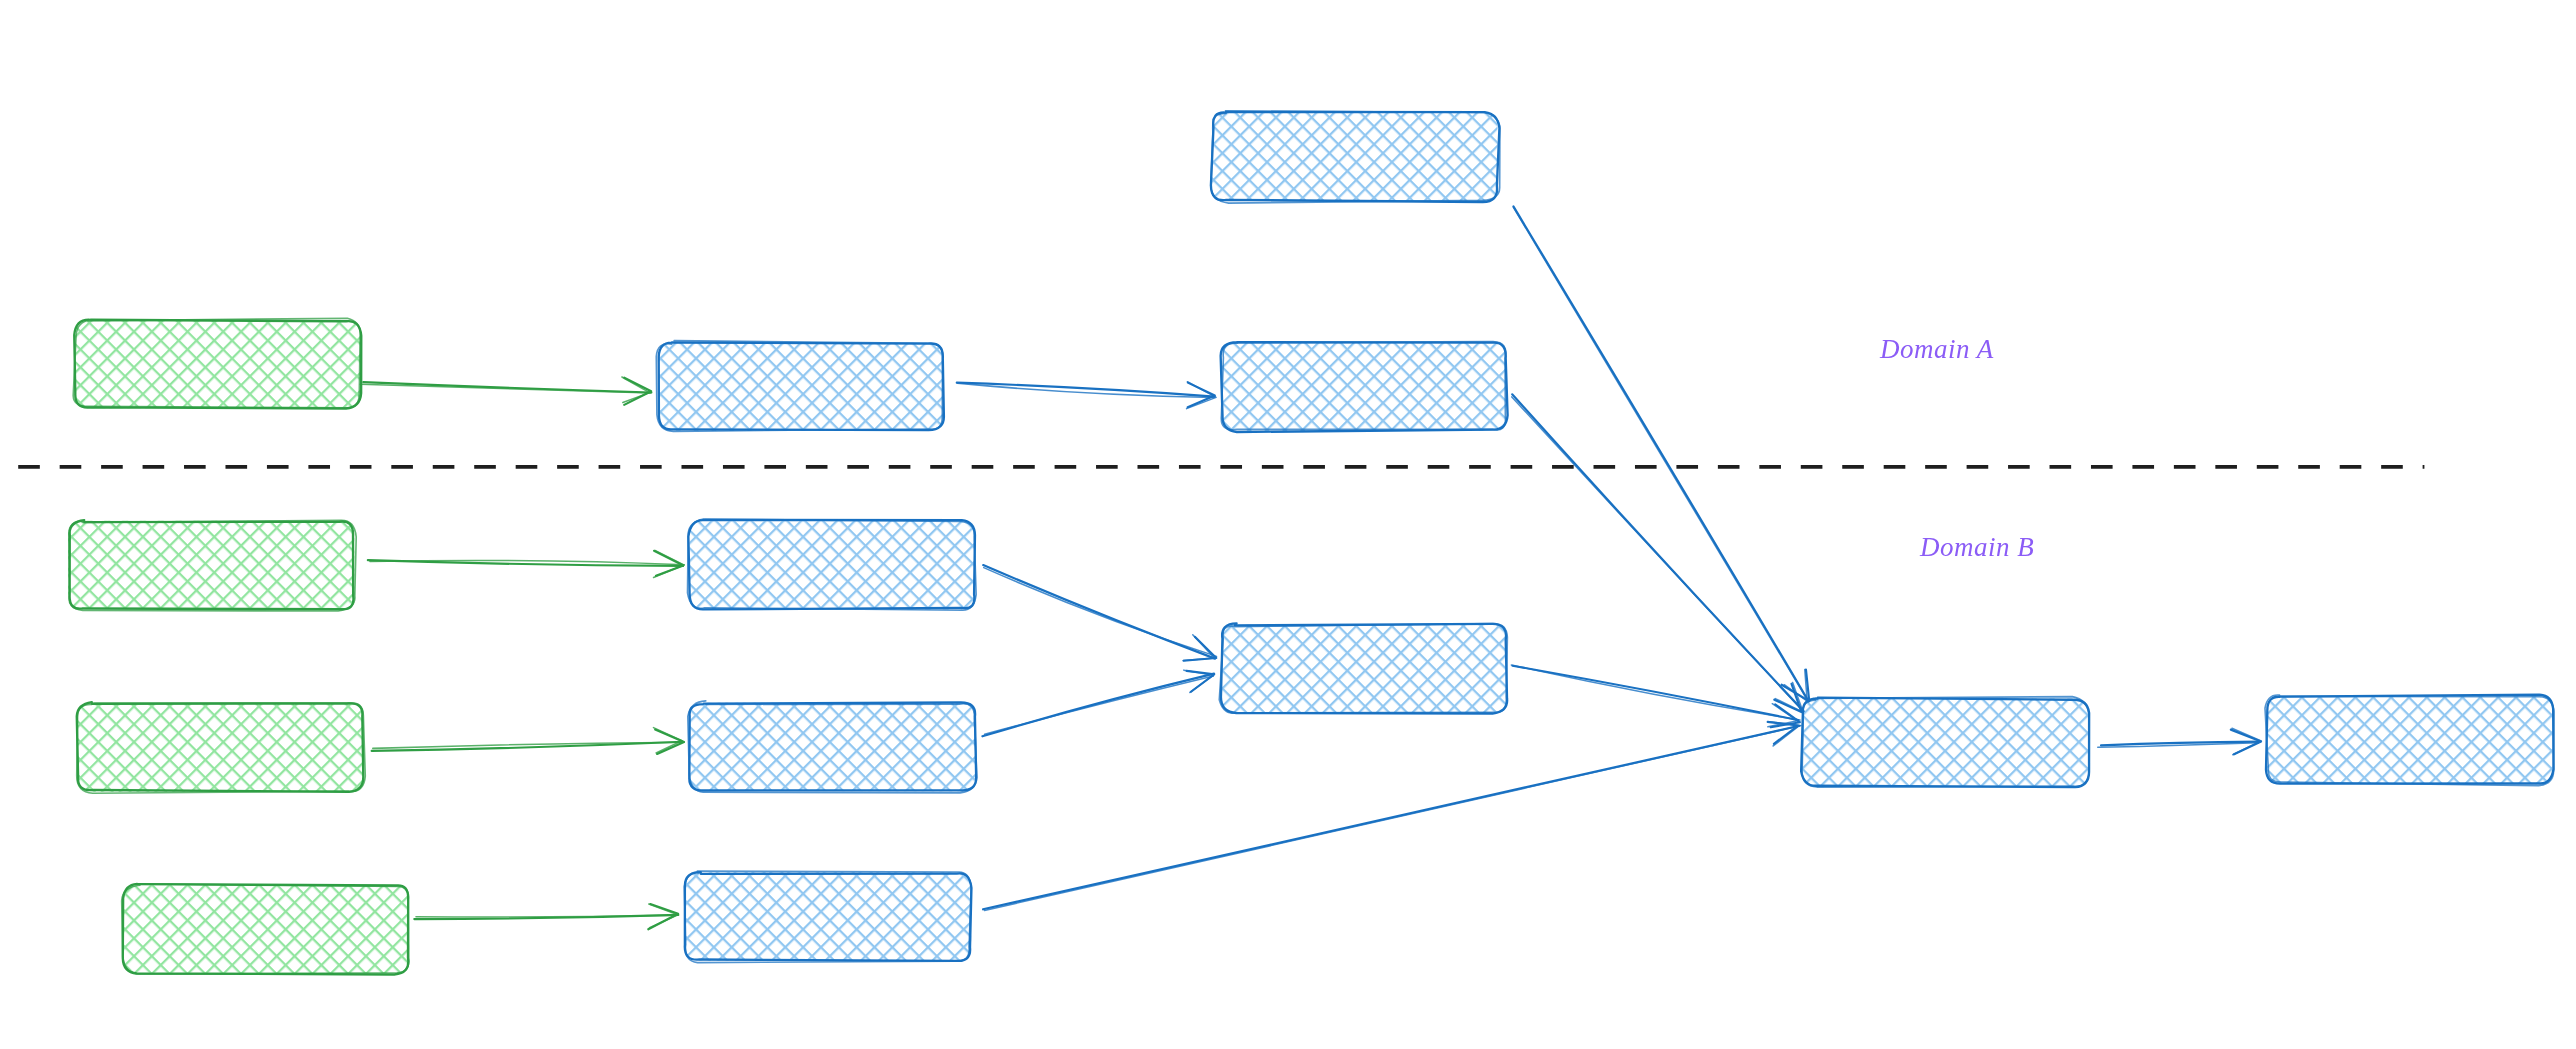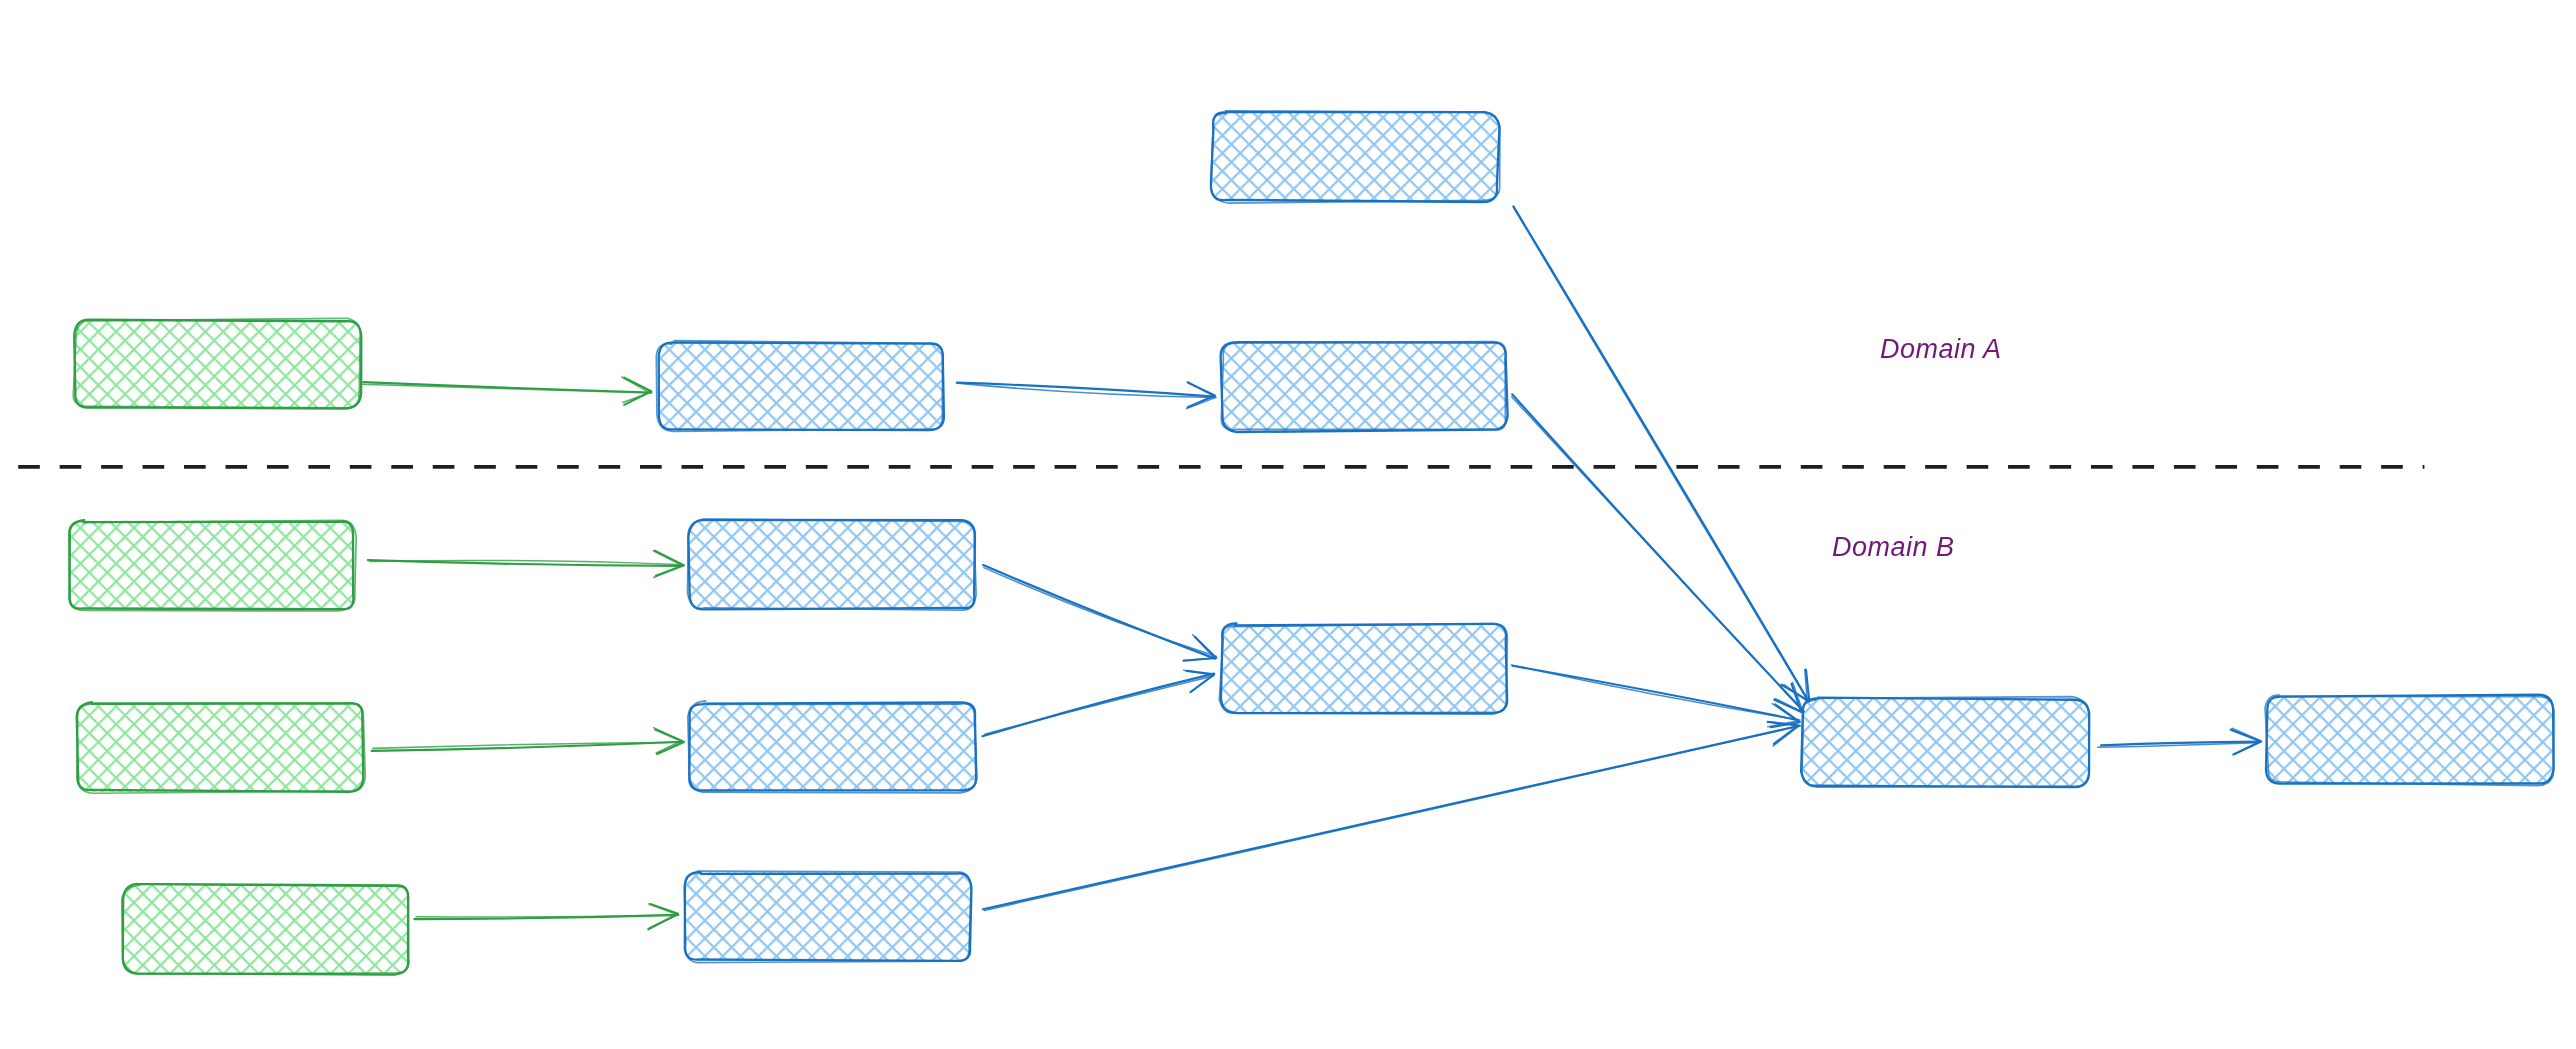--- a/index.html
+++ b/index.html
@@ -1,23 +1,23 @@
 <!DOCTYPE html>
 <html style="font-size:14.4px"><head>
 <meta charset="utf-8">
 <style>
   html,body{margin:0;padding:0;background:#ffffff;}
   body{width:2576px;height:1049px;position:relative;overflow:hidden;
        font-family:"DejaVu Sans","Liberation Sans",sans-serif;}
   #canvas{position:absolute;left:0;top:0;width:2576px;height:1049px;}
-  .lbl{position:absolute;font-family:Liberation Sans, sans-serif;
-       font-size:27px;color:#701a75;letter-spacing:0.5px;white-space:nowrap;
+  .lbl{position:absolute;font-family:Liberation Serif, serif;
+       font-size:27px;color:#8b5cf6;letter-spacing:0.5px;white-space:nowrap;
        font-style:italic;font-weight:400;}
   #domA{left:1880px;top:334px;}
-  #domB{left:1832px;top:532px;}
+  #domB{left:1920px;top:532px;}
 </style>
 </head>
 <body>
 
 <svg id="canvas" viewBox="0 0 2858 1164" xmlns="http://www.w3.org/2000/svg">
   <defs>
     <pattern id="hatchGreen" width="14" height="14" patternUnits="userSpaceOnUse" patternTransform="rotate(45)">
       <rect width="14" height="14" fill="#ffffff"></rect>
       <line x1="0" y1="0" x2="0" y2="14" stroke="#8ce49b" stroke-width="5"></line>
       <line x1="0" y1="0" x2="14" y2="0" stroke="#8ce49b" stroke-width="5"></line>

